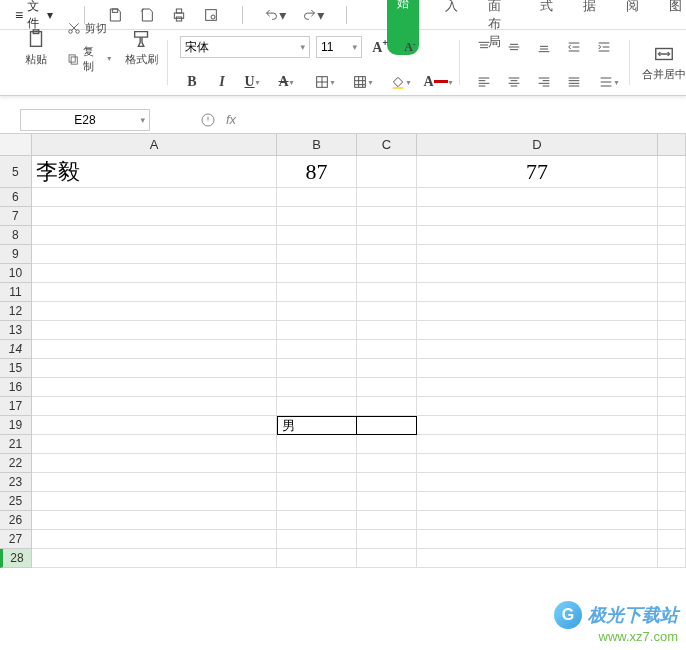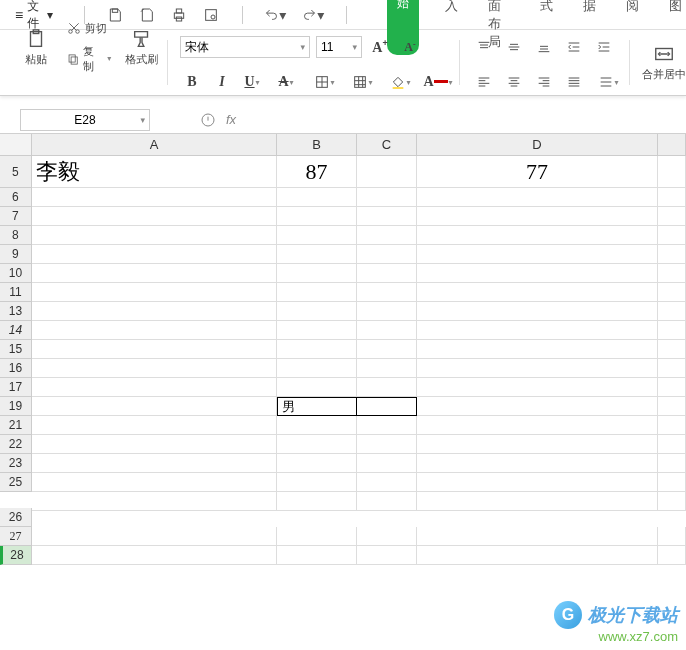--- a/index.html
+++ b/index.html
@@ -371,20 +371,28 @@
       </div>
       <div class="grid-row">
         <div class="rh" style="height: 19px;">11</div>
         <div class="cell" style="width: 246px; height: 19px;"></div>
         <div class="cell" style="width: 80px; height: 19px;"></div>
         <div class="cell" style="width: 60px; height: 19px;"></div>
         <div class="cell" style="width: 242px; height: 19px;"></div>
         <div class="cell" style="width: 28px; height: 19px;"></div>
       </div>
       <div class="grid-row">
+        <div class="rh" style="height: 19px;">12</div>
+        <div class="cell" style="width: 246px; height: 19px;"></div>
+        <div class="cell" style="width: 80px; height: 19px;"></div>
+        <div class="cell" style="width: 60px; height: 19px;"></div>
+        <div class="cell" style="width: 242px; height: 19px;"></div>
+        <div class="cell" style="width: 28px; height: 19px;"></div>
+      </div>
+      <div class="grid-row">
         <div class="rh" style="height: 19px;">13</div>
         <div class="cell" style="width: 246px; height: 19px;"></div>
         <div class="cell" style="width: 80px; height: 19px;"></div>
         <div class="cell" style="width: 60px; height: 19px;"></div>
         <div class="cell" style="width: 242px; height: 19px;"></div>
         <div class="cell" style="width: 28px; height: 19px;"></div>
       </div>
       <div class="grid-row">
         <div class="rh" style="height: 19px; font-style: italic;">14</div>
         <div class="cell" style="width: 246px; height: 19px;"></div>
@@ -451,29 +459,29 @@
       </div>
       <div class="grid-row">
         <div class="rh" style="height: 19px;">25</div>
         <div class="cell" style="width: 246px; height: 19px;"></div>
         <div class="cell" style="width: 80px; height: 19px;"></div>
         <div class="cell" style="width: 60px; height: 19px;"></div>
         <div class="cell" style="width: 242px; height: 19px;"></div>
         <div class="cell" style="width: 28px; height: 19px;"></div>
       </div>
       <div class="grid-row">
-        <div class="rh" style="height: 19px; margin-top: 16px;">26</div>
-        <div class="cell" style="width: 246px; height: 19px;"></div>
-        <div class="cell" style="width: 80px; height: 19px;"></div>
-        <div class="cell" style="width: 60px; height: 19px;"></div>
-        <div class="cell" style="width: 242px; height: 19px;"></div>
-        <div class="cell" style="width: 28px; height: 19px;"></div>
-      </div>
-      <div class="grid-row">
-        <div class="rh" style="height: 19px; font-family: Liberation Serif, serif;">27</div>
+        <div class="rh" style="height: 19px;">26</div>
+        <div class="cell" style="width: 246px; height: 19px;"></div>
+        <div class="cell" style="width: 80px; height: 19px;"></div>
+        <div class="cell" style="width: 60px; height: 19px;"></div>
+        <div class="cell" style="width: 242px; height: 19px;"></div>
+        <div class="cell" style="width: 28px; height: 19px;"></div>
+      </div>
+      <div class="grid-row">
+        <div class="rh" style="height: 19px;">27</div>
         <div class="cell" style="width: 246px; height: 19px;"></div>
         <div class="cell" style="width: 80px; height: 19px;"></div>
         <div class="cell" style="width: 60px; height: 19px;"></div>
         <div class="cell" style="width: 242px; height: 19px;"></div>
         <div class="cell" style="width: 28px; height: 19px;"></div>
       </div>
       <div class="grid-row selected-row">
         <div class="rh" style="height: 19px;">28</div>
         <div class="cell" style="width: 246px; height: 19px;"></div>
         <div class="cell" style="width: 80px; height: 19px;"></div>

